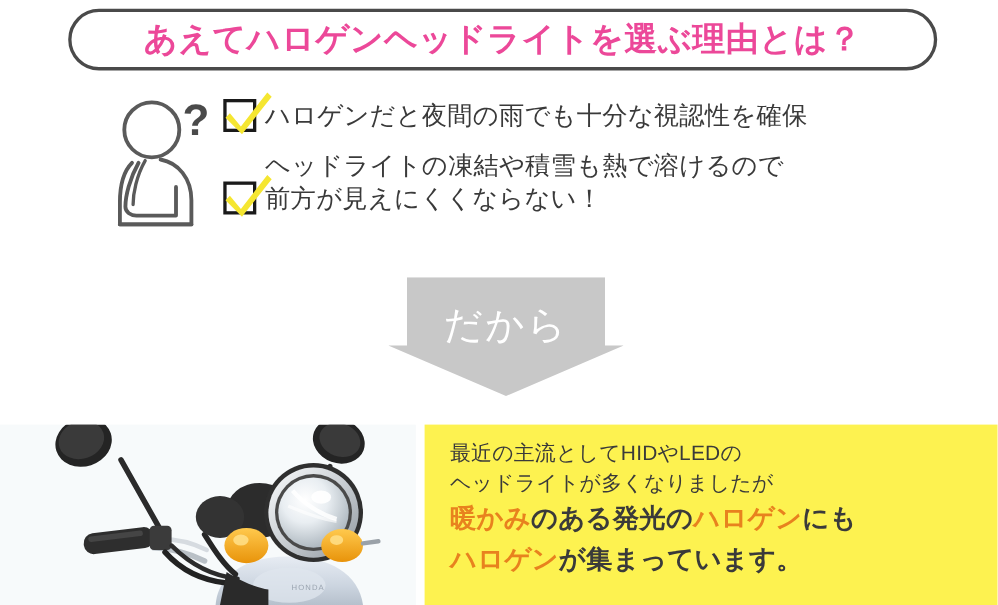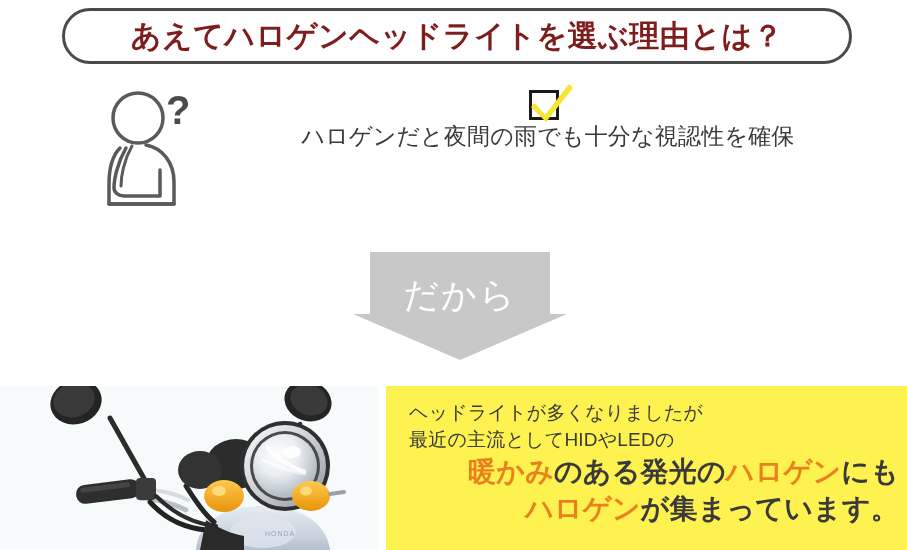--- a/index.html
+++ b/index.html
@@ -27,21 +27,21 @@
     border-radius: 32px;
     box-sizing: border-box;
     display: flex;
     align-items: center;
     justify-content: center;
     background: #ffffff;
   }
   #title-text {
     font-size: 30px;
     font-weight: bold;
-    color: #7f1d1d;
+    color: #ec4899;
     letter-spacing: 0.5px;
     white-space: nowrap;
     line-height: 1;
   }
 
   
   #checklist-block {
     position: absolute;
     left: 100px;
     top: 84px;
@@ -59,23 +59,22 @@
   }
 
   #checklist-items {
     position: absolute;
     left: 103px;
     top: 2px;
     width: 690px;
   }
   .check-row {
     display: flex;
-    align-items: center;
+    align-items: flex-end;
     margin-bottom: 14px;
-    flex-direction: column;
   }
   .checkbox {
     position: relative;
     width: 30px;
     height: 30px;
     flex: 0 0 30px;
     border: 3px solid #1a1a1a;
     box-sizing: border-box;
     background: #ffffff;
     margin-top: 4px;
@@ -146,26 +145,25 @@
     top: 13px;
     width: 490px;
   }
   .yl-small {
     font-size: 19px;
     line-height: 27px;
     color: #3a3a3a;
     letter-spacing: 0.2px;
   }
   .yl-big {
-    font-size: 28px;
+    font-size: 24px;
     line-height: 37px;
     font-weight: bold;
     color: #3a3a3a;
     letter-spacing: 0.2px;
-    text-align: right;
   }
   .hl { color: #e8821e; }
 </style>
 </head>
 <body>
 
 <div id="title-box">
   <span id="title-text">あえてハロゲンヘッドライトを選ぶ理由とは？</span>
 </div>
 
@@ -192,20 +190,29 @@
 
     <div class="check-row">
       <div class="checkbox">
         <svg class="tick" viewBox="0 0 44 42" xmlns="http://www.w3.org/2000/svg">
           <path d="M6 20 L16 32 L40 1 L44 5 L17 39 L2 24 Z" fill="#f5e631"></path>
         </svg>
       </div>
       <div class="check-text">ハロゲンだと夜間の雨でも十分な視認性を確保</div>
     </div>
 
+    <div class="check-row">
+      <div class="checkbox">
+        <svg class="tick" viewBox="0 0 44 42" xmlns="http://www.w3.org/2000/svg">
+          <path d="M6 20 L16 32 L40 1 L44 5 L17 39 L2 24 Z" fill="#f5e631"></path>
+        </svg>
+      </div>
+      <div class="check-text">ヘッドライトの凍結や積雪も熱で溶けるので
+前方が見えにくくならない！</div>
+    </div>
 
   </div>
 </div>
 
 <div id="arrow-block">
   <svg id="arrow-svg" width="214" height="108" viewBox="0 0 214 108" xmlns="http://www.w3.org/2000/svg">
     <path d="M17 0 L197 0 L197 62 L214 62 L107 108 L0 62 L17 62 Z" fill="#c8c8c8"></path>
   </svg>
   <div id="arrow-label">だから</div>
 </div>
@@ -278,22 +285,22 @@
     <ellipse cx="306" cy="105" rx="6" ry="4.5" fill="#ffe08a" opacity="0.85"></ellipse>
 
     <path d="M330 108 L344 106" stroke="#9aa1a8" stroke-width="4" fill="none" stroke-linecap="round"></path>
 
     <path d="M206 134 C218 142 232 148 244 150 L244 164 L200 164 Z" fill="#2a2a2a"></path>
   </svg>
 </div>
 
 <div id="yellow-panel">
   <div id="yellow-inner">
+    <div class="yl-small">最近の主流としてHIDやLEDの</div>
     <div class="yl-small">ヘッドライトが多くなりましたが</div>
-    <div class="yl-small">最近の主流としてHIDやLEDの</div>
     <div class="yl-big">
       <span class="hl">暖かみ</span><span>のある発光の</span><span class="hl">ハロゲン</span><span>にも</span>
     </div>
     <div class="yl-big">
       <span class="hl">ハロゲン</span><span>が集まっています。</span>
     </div>
   </div>
 </div>
 
 </body></html>

